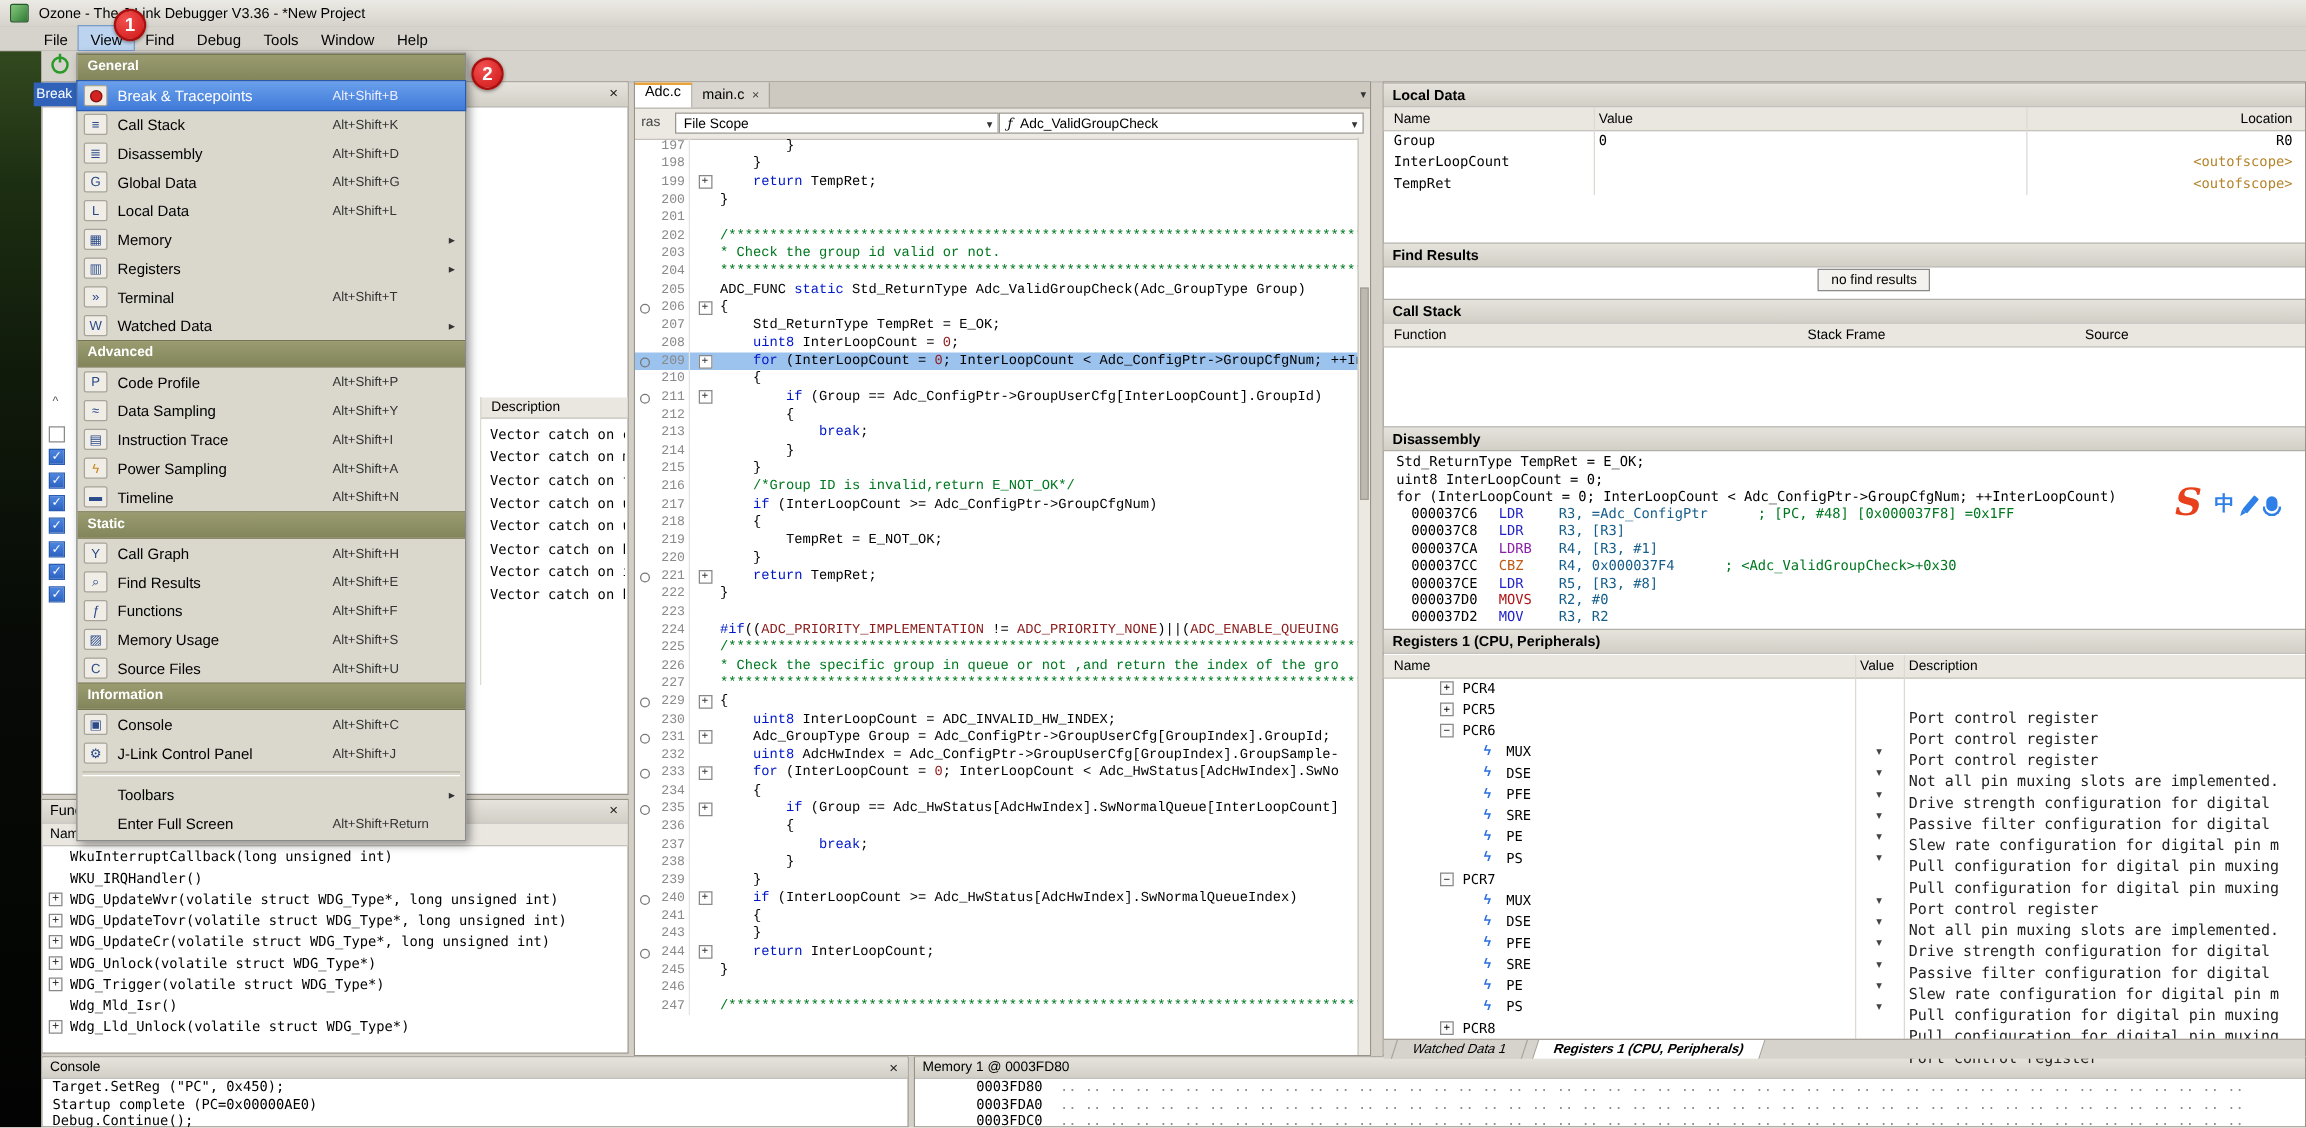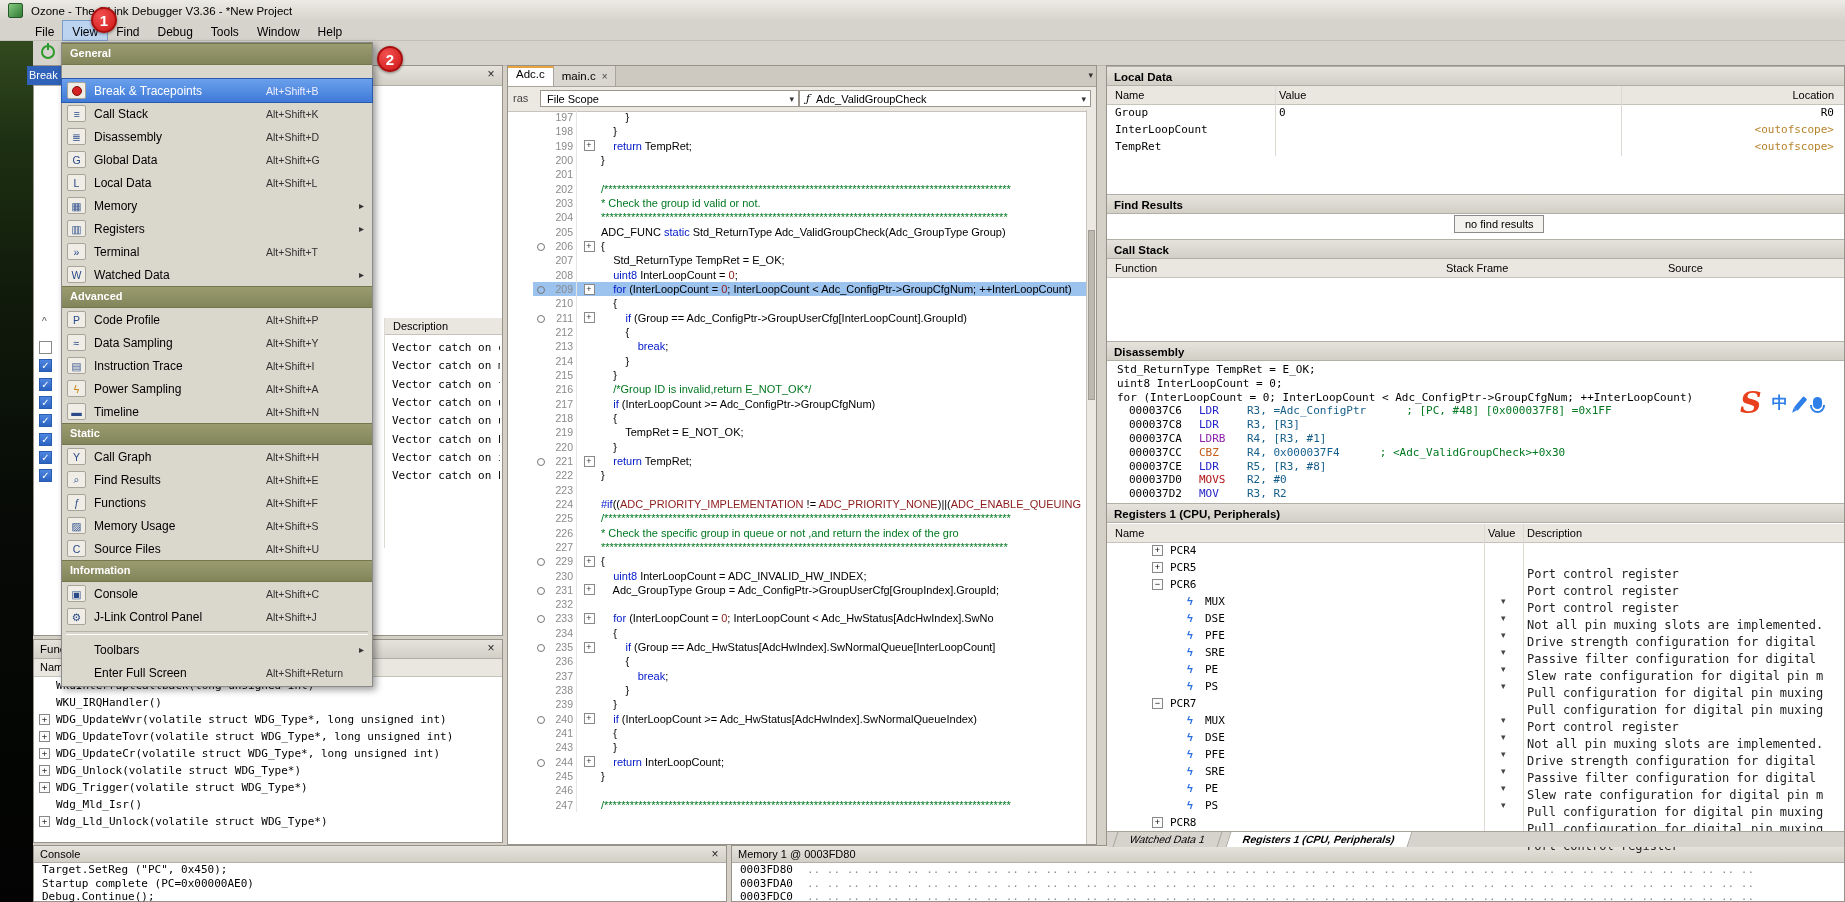--- a/index.html
+++ b/index.html
@@ -42,40 +42,40 @@
   #functions-panel .col-hdr{height:17px;line-height:17px;padding-left:6px;}
   .fn-row{height:17px;display:flex;align-items:center;font-size:11px;font-family:"DejaVu Sans Mono",monospace;white-space:nowrap;overflow:hidden;}
   .fn-box{width:11px;height:11px;margin-left:5px;margin-right:6px;border:1px solid #888;background:#fbfbfb;font-size:9px;line-height:9px;text-align:center;color:#333;box-sizing:border-box;flex:none;}
   .fn-box.empty{border:none;background:none;}
 
   
   #console-panel{left:33px;top:845px;width:694px;height:57px;}
   #memory-panel{left:731px;top:845px;width:1114px;height:57px;}
   .p-title.small{height:16px;font-size:11px;}
   .con-line{font-size:11px;line-height:13.5px;padding-left:8px;white-space:pre;}
-  .mem-row{font-size:11px;line-height:13.5px;padding-left:8px;white-space:nowrap;}
+  .mem-row{font-size:11px;line-height:13.5px;padding-left:8px;white-space:nowrap;margin-left:41px;}
   .mem-addr{color:#000;}
   .mem-bytes{color:#8f8f8f;margin-left:14px;}
 
   
   #editor{left:507px;top:65px;width:590px;height:780px;}
   .tabbar{height:20px;background:#cdc9c1;border-bottom:1px solid #a8a49c;display:flex;position:relative;}
   .tab{display:flex;align-items:center;gap:6px;padding:0 8px;font-size:11.5px;border-right:1px solid #a8a49c;background:#d9d6cf;}
   .tab.active{background:#fff;border-top:2px solid #e8a33d;flex-direction:column;}
   .tab-x{font-size:10px;color:#444;}
   .tab-overflow{position:absolute;right:3px;top:4px;font-size:9px;color:#333;}
   .scoperow{height:24px;background:#ece9e2;border-bottom:1px solid #c6c3bc;position:relative;font-size:11px;}
   .scope-frag{position:absolute;left:5px;top:5px;color:#444;}
   .combo{position:absolute;top:3px;height:17px;background:#fff;border:1px solid #9a968e;box-sizing:border-box;display:flex;align-items:center;padding:0 6px;font-size:11px;}
   .combo .carr{position:absolute;right:4px;font-size:9px;color:#333;}
   #combo-scope{left:32px;width:259px;}
   #combo-func{left:291px;width:292px;}
   .fsym{font-family:"DejaVu Serif",serif;font-style:italic;margin-right:6px;}
   #code{position:absolute;left:0;top:44px;width:581px;height:734px;overflow:hidden;}
-  .ln{display:flex;height:14.33px;line-height:14.33px;font-family:Liberation Sans, sans-serif;font-size:11px;white-space:pre;margin-left:25px;}
+  .ln{display:flex;height:14.33px;line-height:14.33px;font-family:Liberation Mono, monospace;font-size:11px;white-space:pre;}
   .ln.sel{background:#9cc2ee;}
   .dotc{width:14px;flex:none;position:relative;}
   .bdot{position:absolute;left:4px;top:4px;width:6px;height:6px;border:1px solid #767676;border-radius:50%;}
   .lnum{width:26px;flex:none;text-align:right;color:#8a8a8a;font-size:10.5px;padding-right:3px;border-right:1px solid #e4e4e4;}
   .boxc{width:24px;flex:none;display:flex;justify-content:center;align-items:center;}
   .fold{width:11px;height:11px;border:1px solid #888;background:#fff;font-size:9px;line-height:9px;text-align:center;color:#333;box-sizing:border-box;font-style:normal;}
   .ltext{flex:1;overflow:hidden;}
   .c-kw{color:#0018c8;}
   .c-com{color:#007820;}
   .c-num{color:#8b1a1a;}
@@ -107,21 +107,21 @@
   .rg-arrow{position:absolute;left:394px;font-size:9px;color:#444;}
   .rg-desc{position:absolute;left:420px;right:4px;font-family:"DejaVu Sans Mono",monospace;font-size:12px;color:#222;white-space:nowrap;overflow:hidden;margin-top:24px;}
   .rp-tabs{position:absolute;left:0;top:765px;width:737px;height:15px;background:#d6d3cc;border-top:1px solid #a8a49c;display:flex;font-size:10.5px;}
   .rp-tab{padding:0 14px;line-height:14px;border-right:1px solid #a8a49c;border-left:1px solid #a8a49c;transform:skewX(-18deg);background:#d6d3cc;margin-left:8px;}
   .rp-tab.active{background:#fff;font-weight:600;}
 
   
   #view-menu{position:absolute;left:61px;top:42px;width:310px;background:#dad7cd;border:1px solid #8a8a8a;box-shadow:3px 3px 7px rgba(0,0,0,.38);z-index:50;padding-bottom:2px;}
   .vm-header{height:20px;background:linear-gradient(#9a9c70,#82845a);border-top:1px solid #74764e;border-bottom:1px solid #74764e;color:#fff;font-size:11px;font-weight:bold;line-height:19px;padding-left:8px;}
   .vm-item{height:23px;display:flex;align-items:center;padding:0 8px 0 5px;font-size:12px;position:relative;}
-  .vm-item.hl{background:linear-gradient(#6aa0ec,#3f7ad8);color:#fff;outline:1px solid #2a5ab0;margin-top:14px;}
+  .vm-item.hl{background:linear-gradient(#6aa0ec,#3f7ad8);color:#fff;outline:1px solid #2a5ab0;}
   .vm-icon{width:17px;height:15px;flex:none;border:1px solid #a8a49a;background:#efede6;border-radius:2px;display:flex;align-items:center;justify-content:center;font-size:10.5px;color:#2a4a8a;margin-right:8px;}
   .vm-icon .rdot{width:8px;height:8px;border-radius:50%;background:#d42222;border:1px solid #801010;}
   .vm-label{flex:1;white-space:nowrap;}
   .vm-shortcut{width:98px;flex:none;font-size:10.5px;color:#333;}
   .vm-item.hl .vm-shortcut{color:#eef;}
   .vm-arrow{position:absolute;right:8px;font-size:10px;color:#333;}
   .vm-sep{height:2px;border-top:1px solid #b5b2a8;border-bottom:1px solid #fff;margin:3px 4px;}
 
   
   .badge{position:absolute;width:26px;height:26px;border-radius:50%;background:radial-gradient(circle at 35% 30%,#f25050,#cf1616);border:2px solid #a81010;color:#fff;font-weight:bold;font-size:15px;display:flex;align-items:center;justify-content:center;box-shadow:0 1px 3px rgba(0,0,0,.45);z-index:60;box-sizing:border-box;}
@@ -327,21 +327,21 @@
         <div class="ln"><span class="dotc"><i class="bdot"></i></span><span class="lnum">221</span><span class="boxc"><i class="fold">+</i></span><span class="ltext">    <span class="c-kw">return</span> TempRet;</span></div>
         <div class="ln"><span class="dotc"></span><span class="lnum">222</span><span class="boxc"></span><span class="ltext">}</span></div>
         <div class="ln"><span class="dotc"></span><span class="lnum">223</span><span class="boxc"></span><span class="ltext"></span></div>
         <div class="ln"><span class="dotc"></span><span class="lnum">224</span><span class="boxc"></span><span class="ltext"><span class="c-kw">#if</span>((<span class="c-mac">ADC_PRIORITY_IMPLEMENTATION</span> != <span class="c-mac">ADC_PRIORITY_NONE</span>)||(<span class="c-mac">ADC_ENABLE_QUEUING</span></span></div>
         <div class="ln"><span class="dotc"></span><span class="lnum">225</span><span class="boxc"></span><span class="ltext"><span class="c-com">/***********************************************************************************************</span></span></div>
         <div class="ln"><span class="dotc"></span><span class="lnum">226</span><span class="boxc"></span><span class="ltext"><span class="c-com">* Check the specific group in queue or not ,and return the index of the gro</span></span></div>
         <div class="ln"><span class="dotc"></span><span class="lnum">227</span><span class="boxc"></span><span class="ltext"><span class="c-com">***********************************************************************************************</span></span></div>
         <div class="ln"><span class="dotc"><i class="bdot"></i></span><span class="lnum">229</span><span class="boxc"><i class="fold">+</i></span><span class="ltext">{</span></div>
         <div class="ln"><span class="dotc"></span><span class="lnum">230</span><span class="boxc"></span><span class="ltext">    <span class="c-kw">uint8</span> InterLoopCount = ADC_INVALID_HW_INDEX;</span></div>
         <div class="ln"><span class="dotc"><i class="bdot"></i></span><span class="lnum">231</span><span class="boxc"><i class="fold">+</i></span><span class="ltext">    Adc_GroupType Group = Adc_ConfigPtr-&gt;GroupUserCfg[GroupIndex].GroupId;</span></div>
-        <div class="ln"><span class="dotc"></span><span class="lnum">232</span><span class="boxc"></span></div>
+        <div class="ln"><span class="dotc"></span><span class="lnum">232</span><span class="boxc"></span><span class="ltext">    <span class="c-kw">uint8</span> AdcHwIndex = Adc_ConfigPtr-&gt;GroupUserCfg[GroupIndex].GroupSample-</span></div>
         <div class="ln"><span class="dotc"><i class="bdot"></i></span><span class="lnum">233</span><span class="boxc"><i class="fold">+</i></span><span class="ltext">    <span class="c-kw">for</span> (InterLoopCount = <span class="c-num">0</span>; InterLoopCount &lt; Adc_HwStatus[AdcHwIndex].SwNo</span></div>
         <div class="ln"><span class="dotc"></span><span class="lnum">234</span><span class="boxc"></span><span class="ltext">    {</span></div>
         <div class="ln"><span class="dotc"><i class="bdot"></i></span><span class="lnum">235</span><span class="boxc"><i class="fold">+</i></span><span class="ltext">        <span class="c-kw">if</span> (Group == Adc_HwStatus[AdcHwIndex].SwNormalQueue[InterLoopCount]</span></div>
         <div class="ln"><span class="dotc"></span><span class="lnum">236</span><span class="boxc"></span><span class="ltext">        {</span></div>
         <div class="ln"><span class="dotc"></span><span class="lnum">237</span><span class="boxc"></span><span class="ltext">            <span class="c-kw">break</span>;</span></div>
         <div class="ln"><span class="dotc"></span><span class="lnum">238</span><span class="boxc"></span><span class="ltext">        }</span></div>
         <div class="ln"><span class="dotc"></span><span class="lnum">239</span><span class="boxc"></span><span class="ltext">    }</span></div>
         <div class="ln"><span class="dotc"><i class="bdot"></i></span><span class="lnum">240</span><span class="boxc"><i class="fold">+</i></span><span class="ltext">    <span class="c-kw">if</span> (InterLoopCount &gt;= Adc_HwStatus[AdcHwIndex].SwNormalQueueIndex)</span></div>
         <div class="ln"><span class="dotc"></span><span class="lnum">241</span><span class="boxc"></span><span class="ltext">    {</span></div>
         <div class="ln"><span class="dotc"></span><span class="lnum">243</span><span class="boxc"></span><span class="ltext">    }</span></div>

